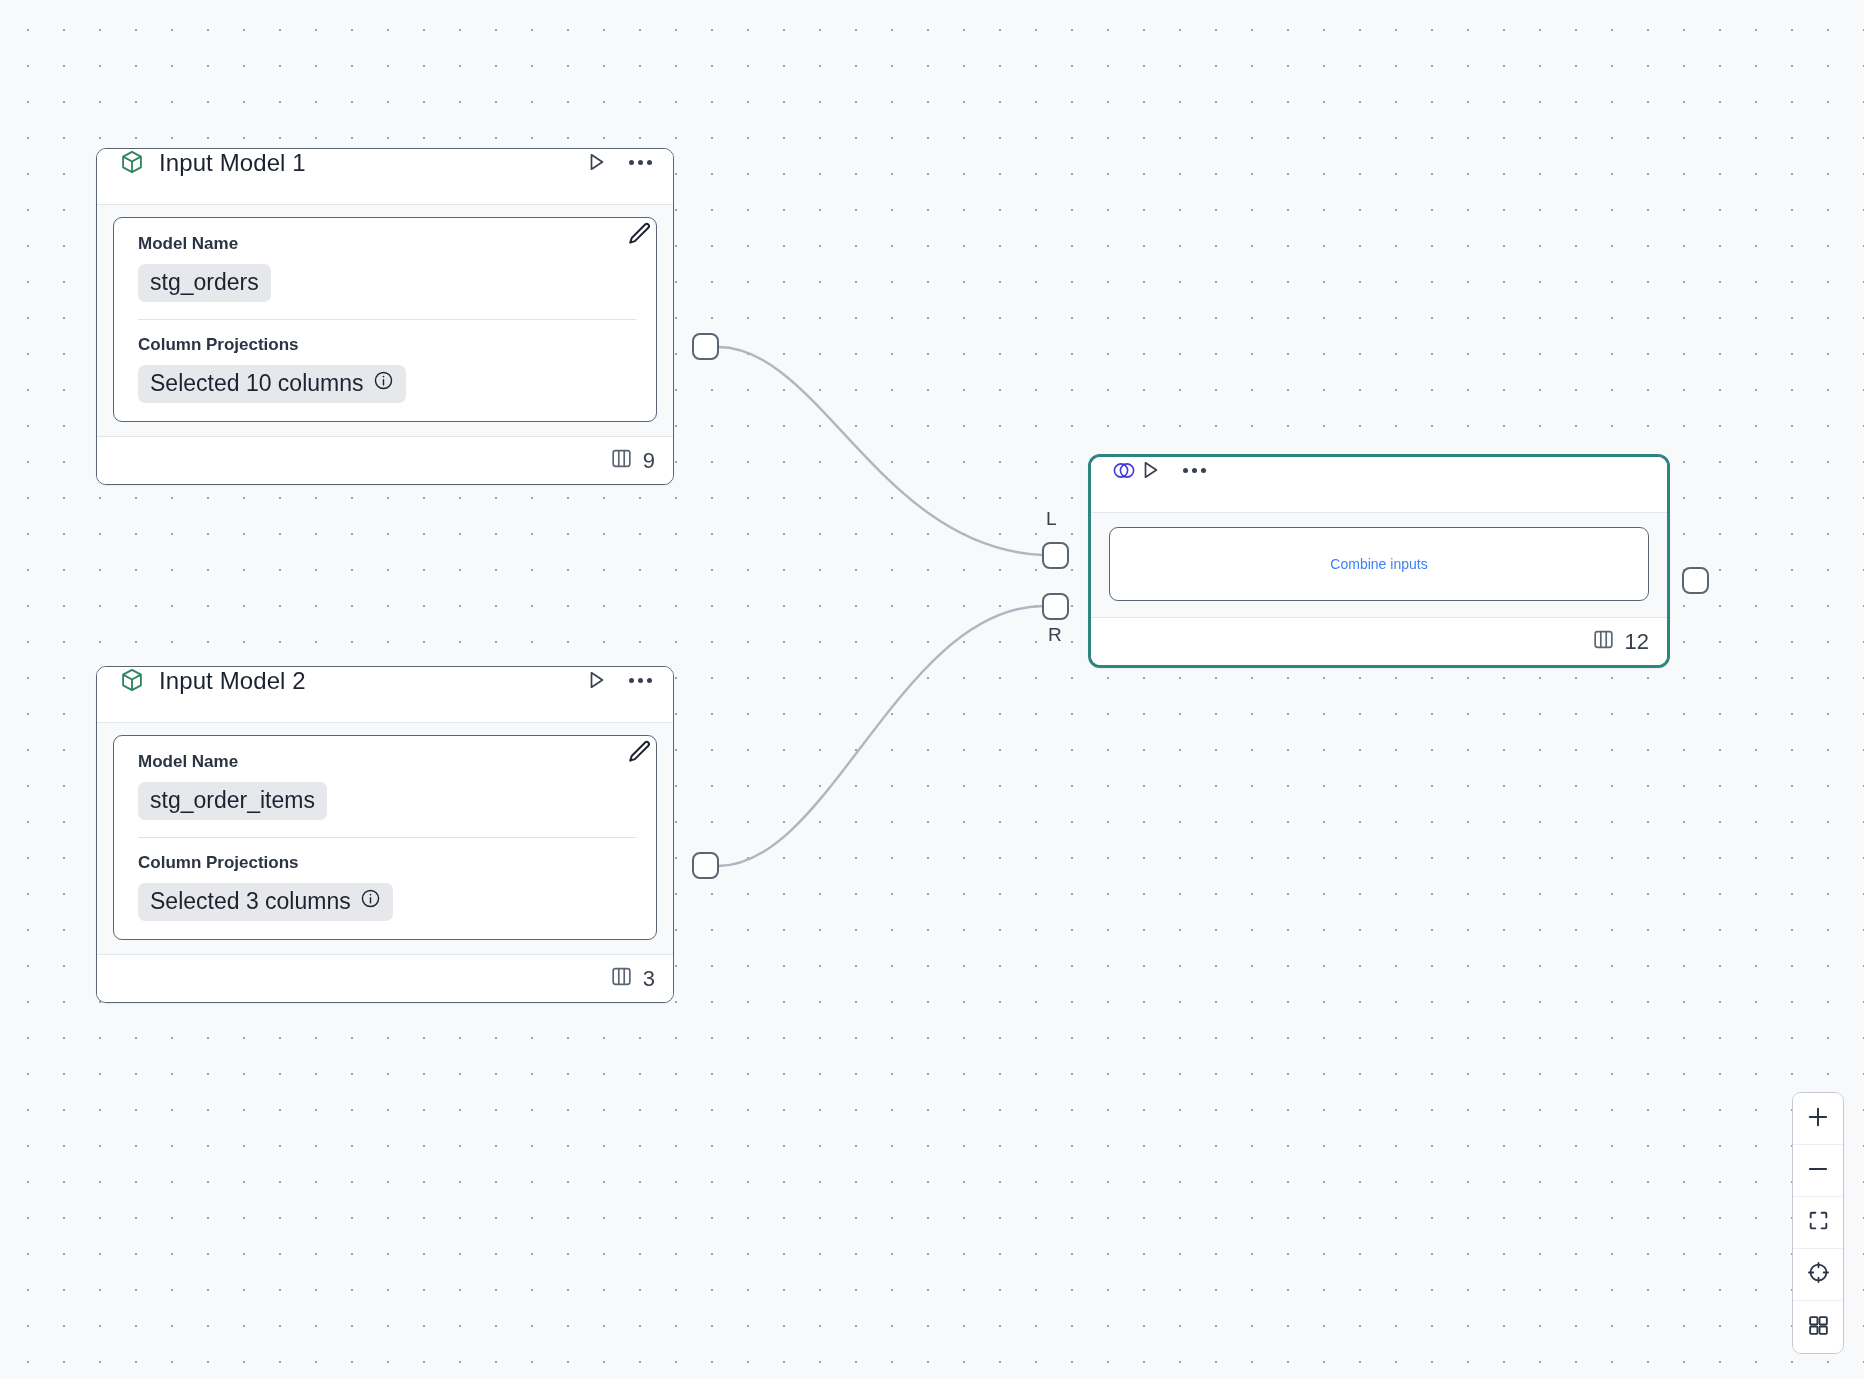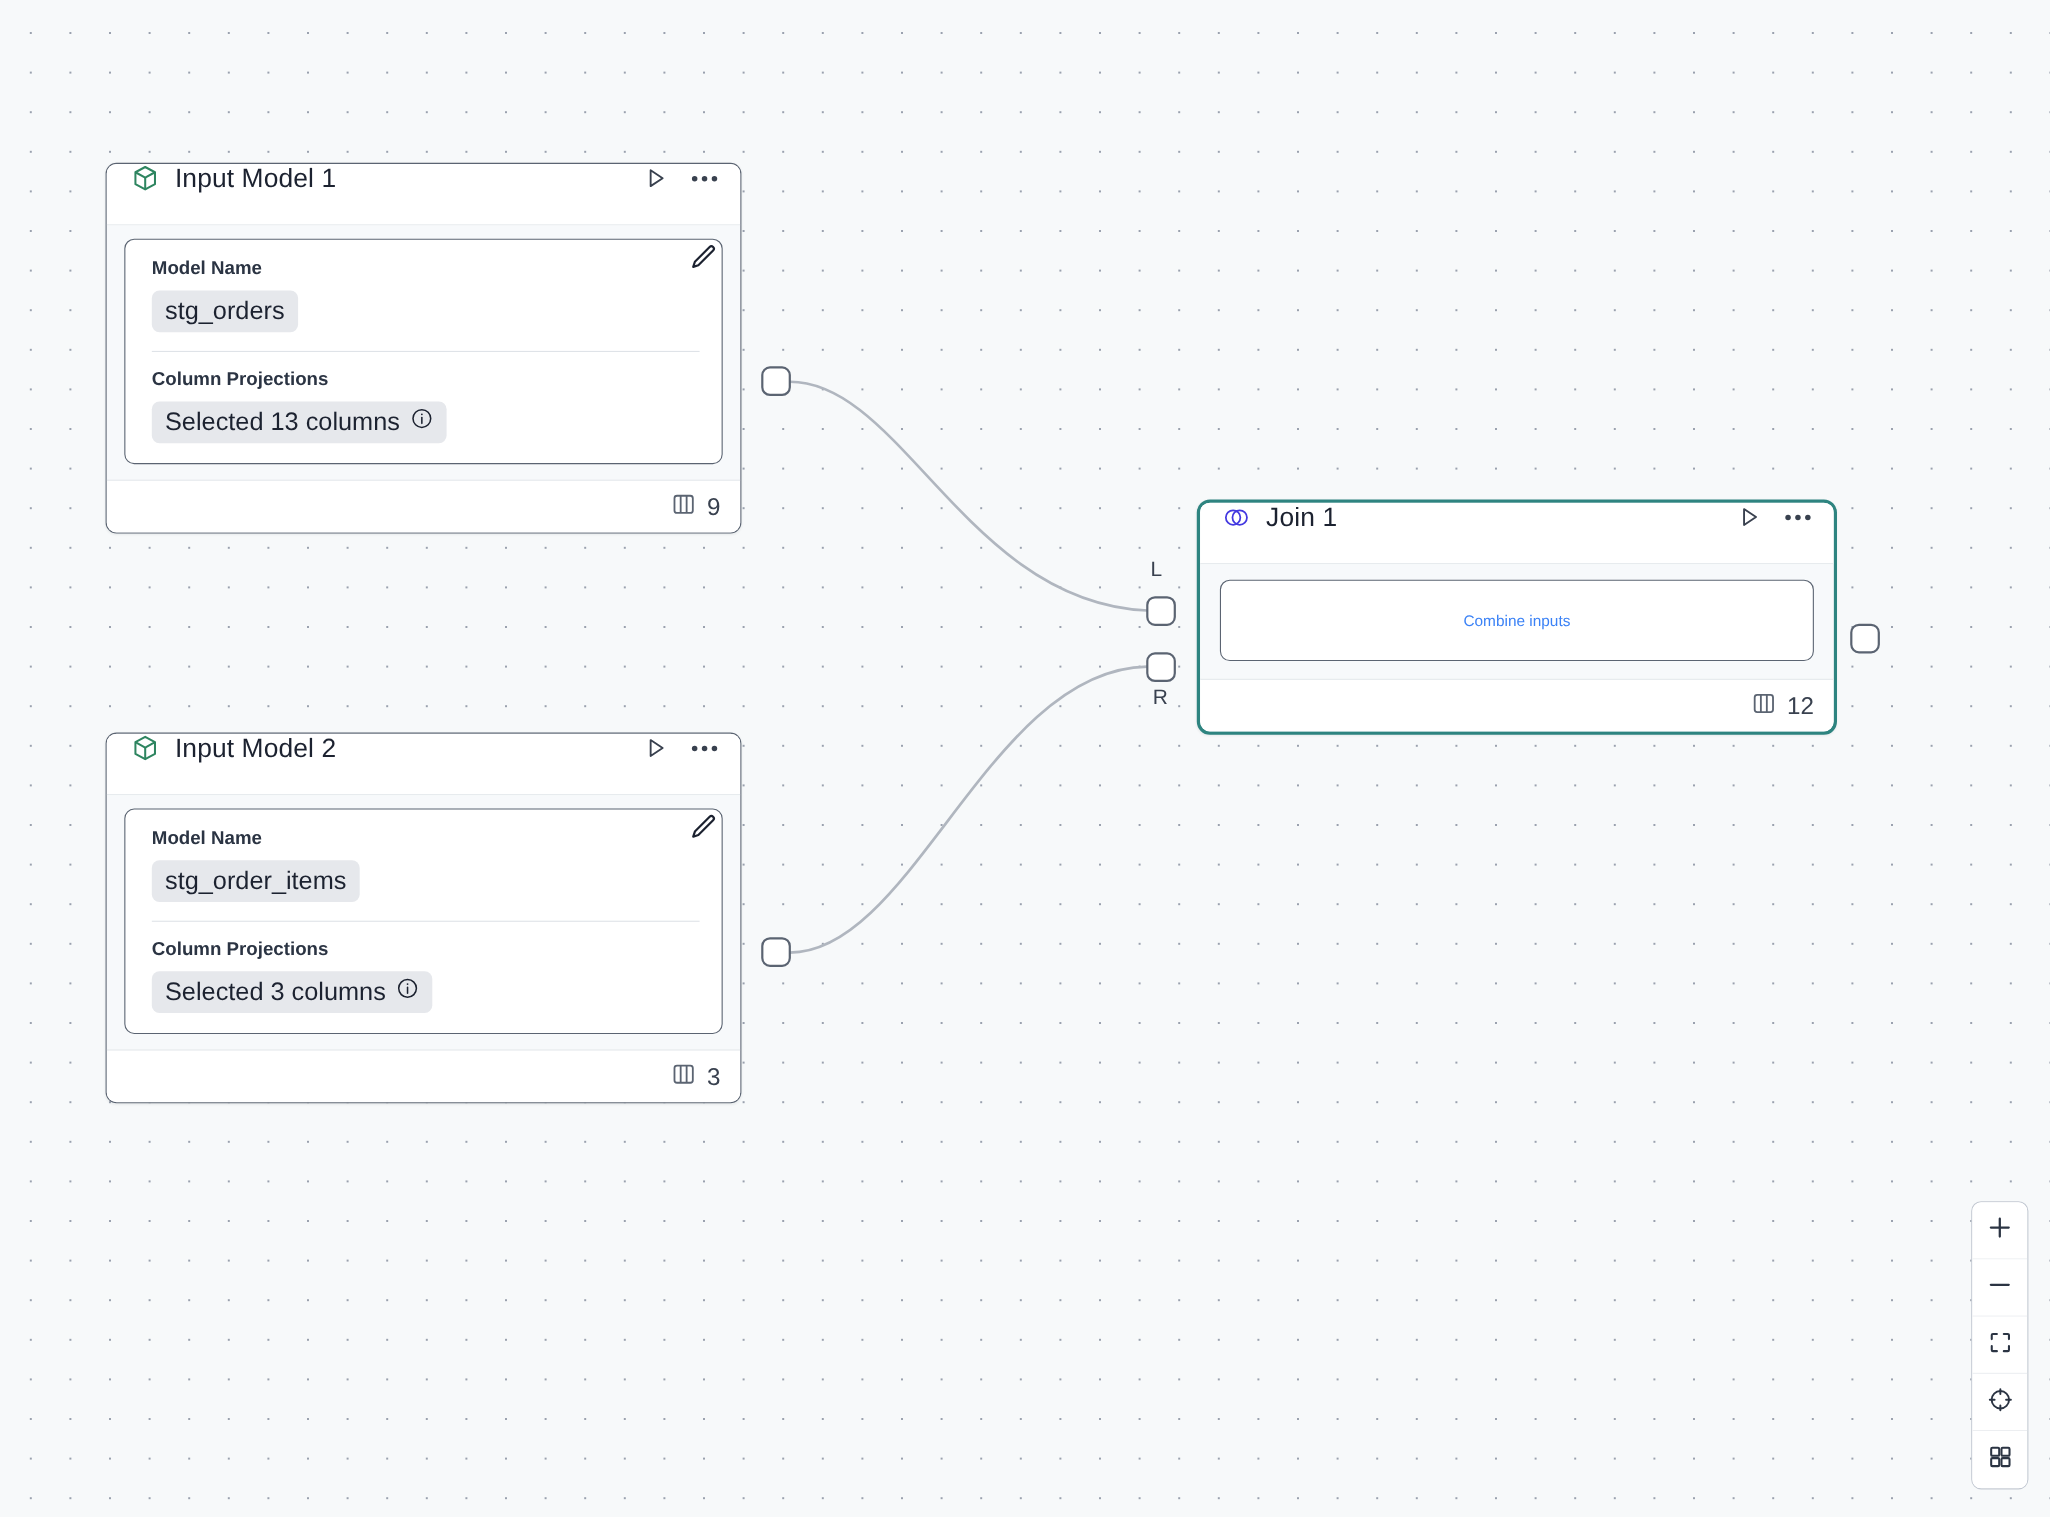--- a/index.html
+++ b/index.html
@@ -185,21 +185,21 @@
             <path d="M16.4 3.9a1.9 1.9 0 0 1 2.7 2.7L7.6 18.1 3.6 19.4l1.3-4z"></path>
           </svg>
         </span>
         <div class="field-label">Model Name</div>
         <span class="chip">
           <span>stg_orders</span>
         </span>
         <div class="divider"></div>
         <div class="field-label">Column Projections</div>
         <span class="chip">
-          <span>Selected 13 columns</span>
+          <span>Selected 10 columns</span>
           <span>
             <svg width="21" height="21" viewBox="0 0 24 24" fill="none" stroke="#1c2230" stroke-width="1.6">
               <circle cx="12" cy="12" r="9.2"></circle>
                 <path d="M12 11v6" stroke-linecap="round"></path>
                 <circle cx="12" cy="7.6" r=".95" fill="#1c2230" stroke="none"></circle>
             </svg>
           </span>
         </span>
       </div>
     </div>
@@ -276,21 +276,20 @@
   <div class="port" style="left:692px; top:852px;"></div>
 
   <div class="node selected" style="left:1088px; top:454px; width:582px;">
     <div class="node-header" style="padding-left:20px;">
       <span class="icon-btn">
         <svg width="27" height="27" viewBox="0 0 26 24" fill="none" stroke="#4338e0" stroke-width="1.6">
           <circle cx="10" cy="12" r="6.6"></circle>
             <circle cx="16" cy="12" r="6.6"></circle>
         </svg>
       </span>
-      <span class="node-title">Join 1</span>
       <span class="hdr-actions">
         <span class="icon-btn">
           <svg width="24" height="24" viewBox="0 0 24 24" fill="none" stroke="#39414f" stroke-width="1.7" stroke-linejoin="round">
             <path d="M7.5 4.8 18.4 12 7.5 19.2z"></path>
           </svg>
         </span>
         <span class="icon-btn dots">
           <i></i>
             <i></i>
             <i></i>

